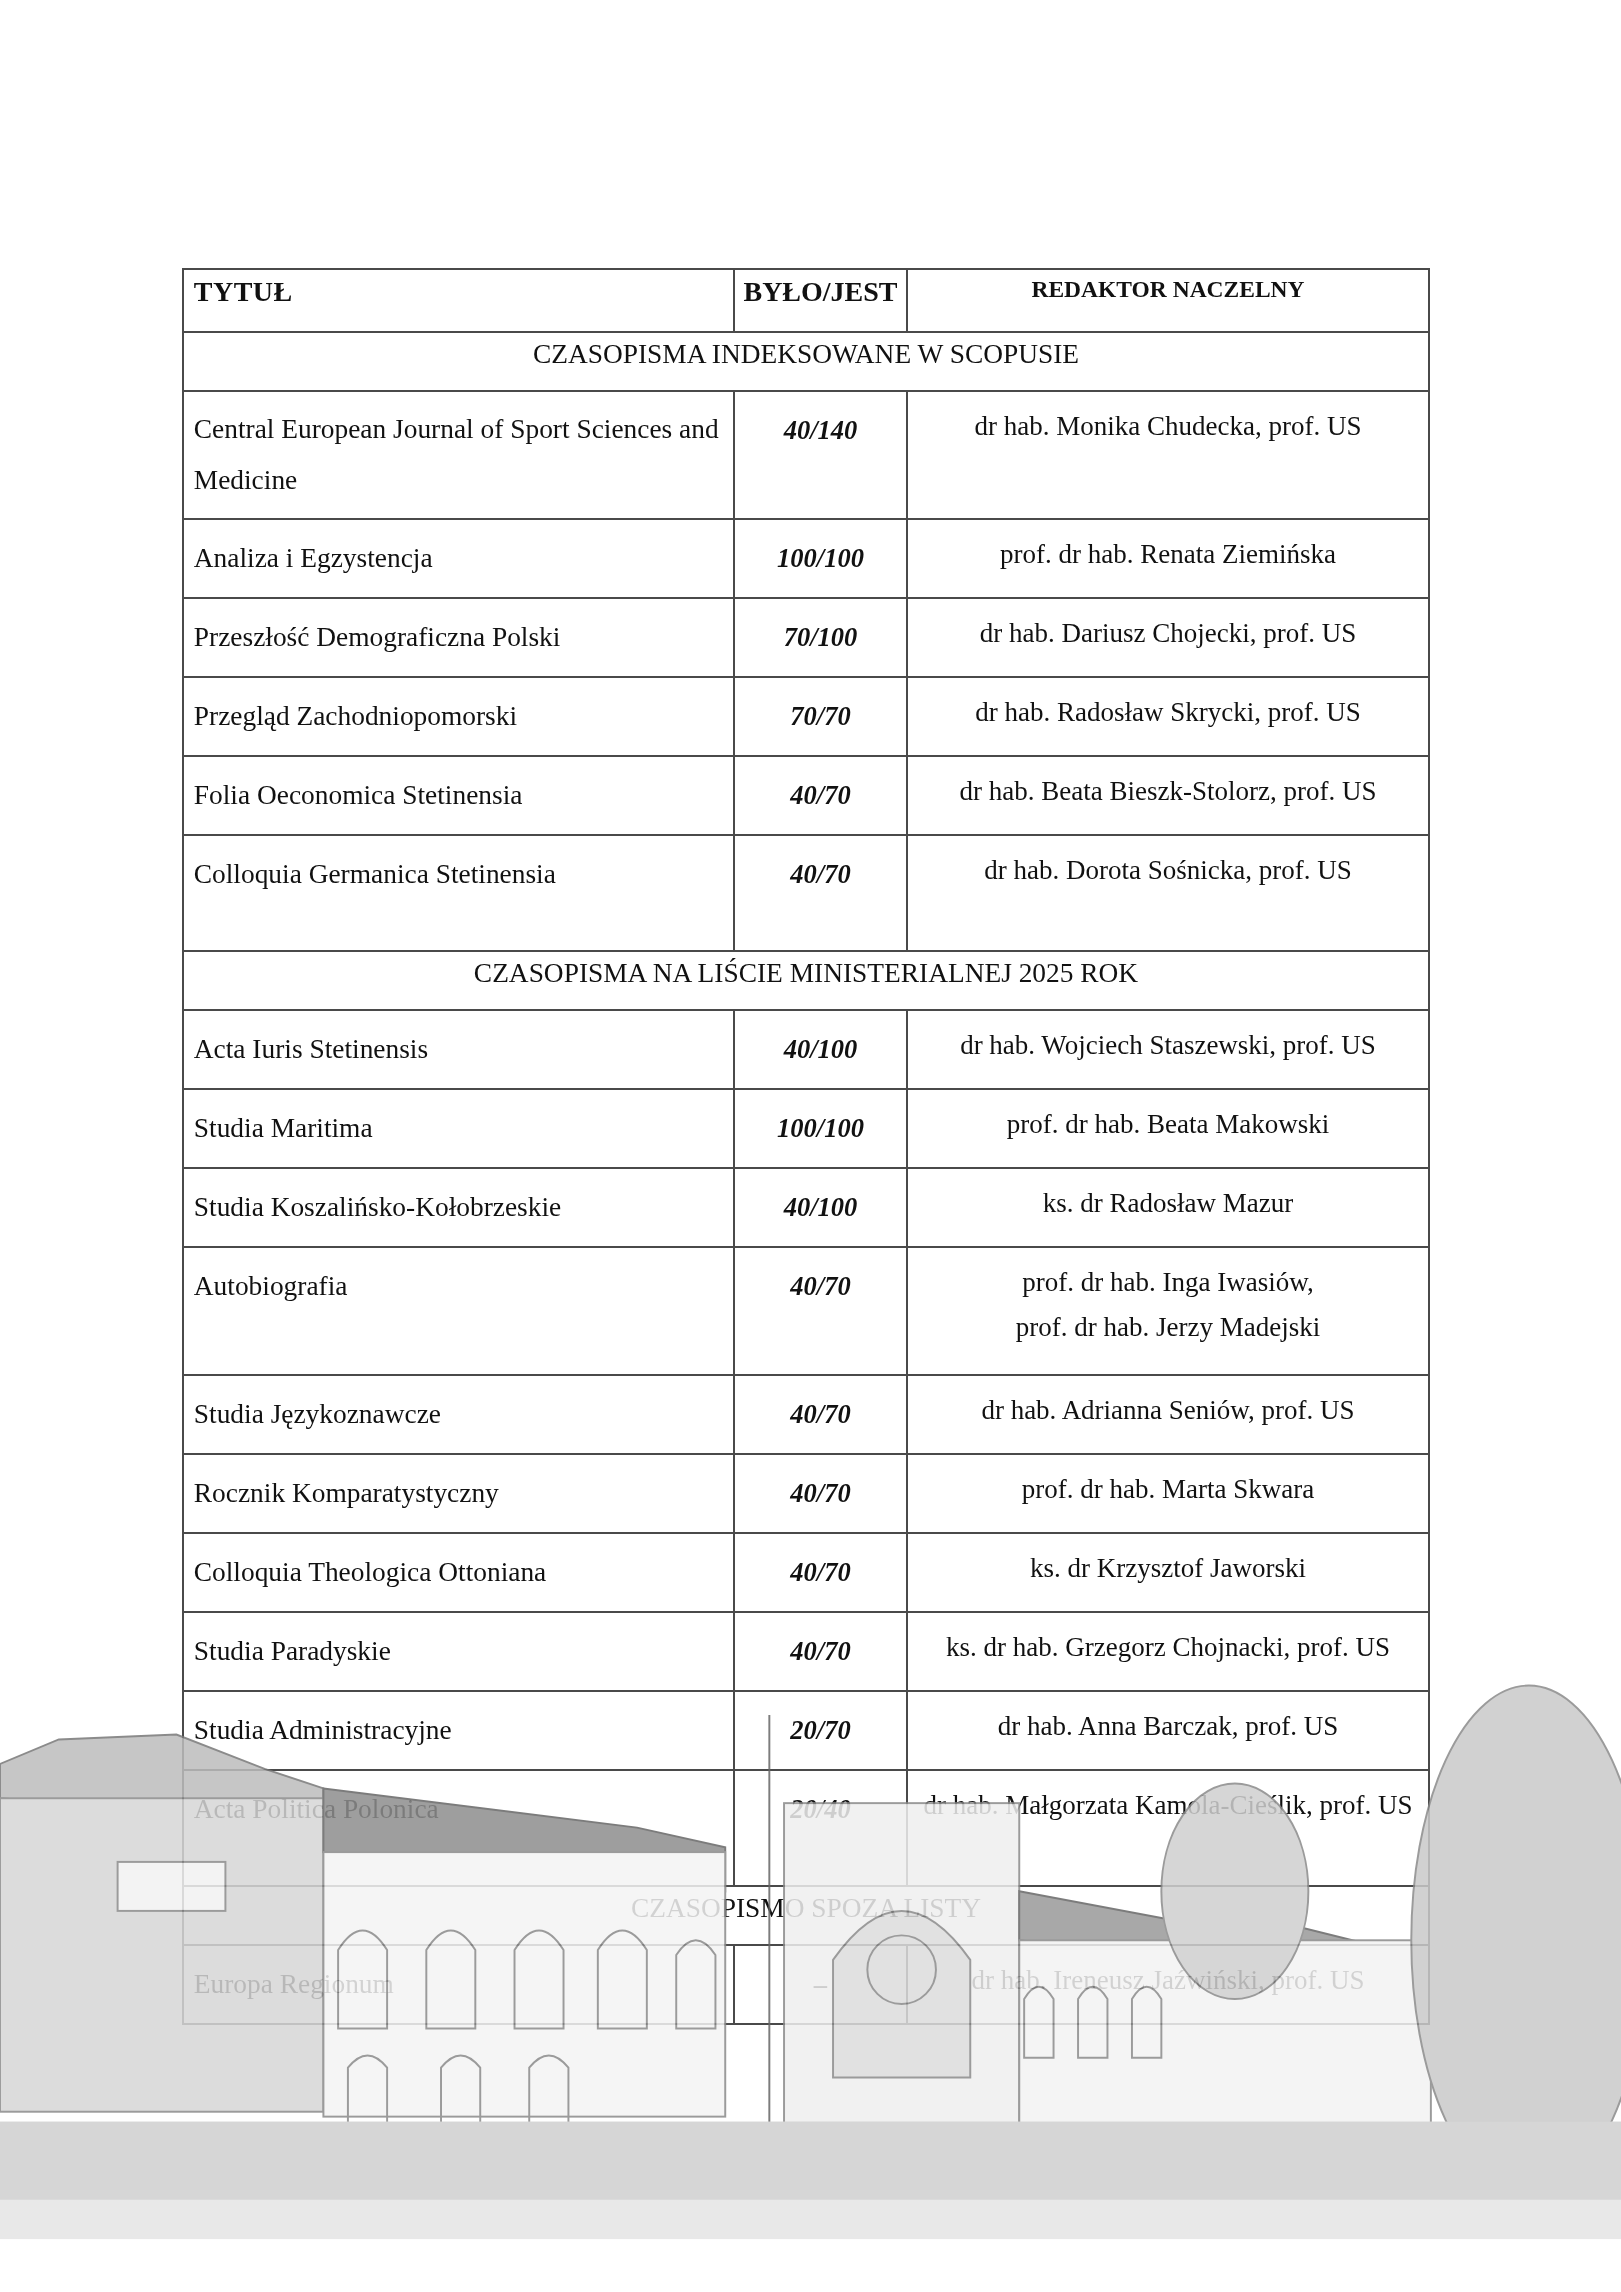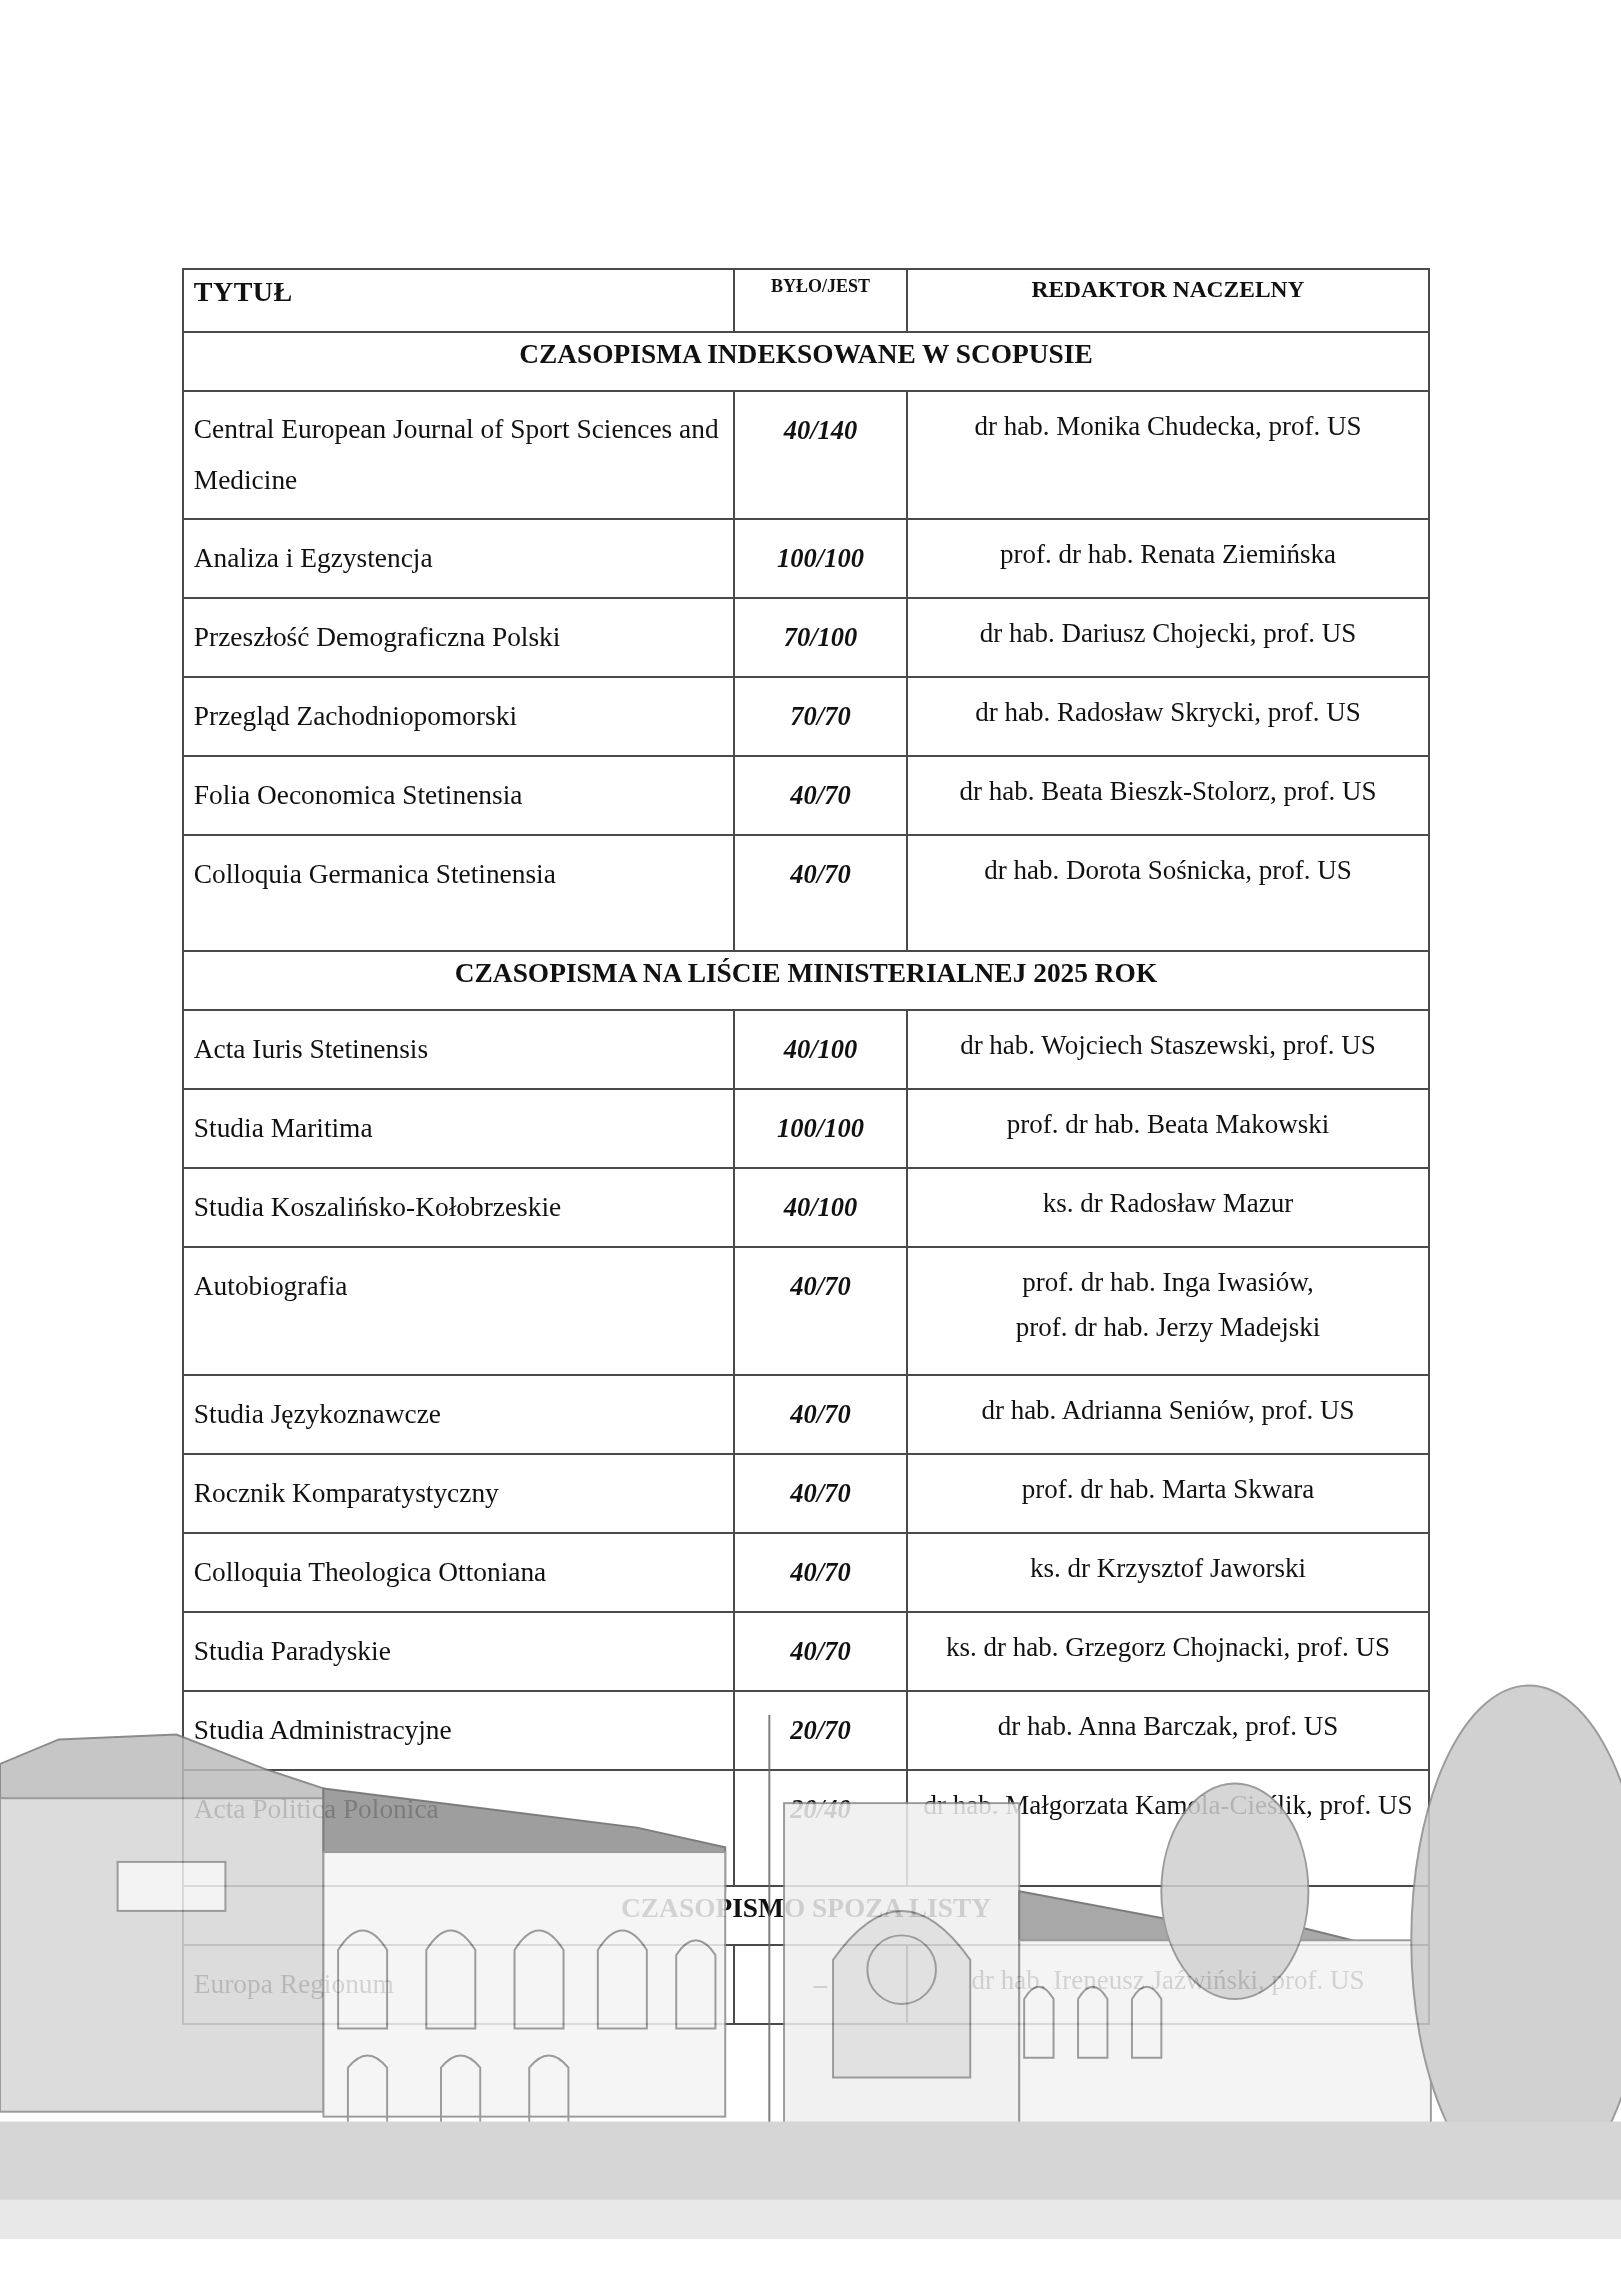--- a/index.html
+++ b/index.html
@@ -4,23 +4,23 @@
 <style>
   html, body { margin: 0; padding: 0; background: #ffffff; }
   body { width: 1621px; height: 2293px; position: relative; overflow: hidden;
          font-family: "Liberation Serif", "DejaVu Serif", serif; color: #111; }
   .table-wrap { position: absolute; left: 182px; top: 268px; width: 1247px; }
   table { border-collapse: collapse; width: 1247px; table-layout: fixed; }
   td, th { border: 2px solid #4a4a4a; vertical-align: top; padding: 12px; }
   col.c1 { width: 551px; } col.c2 { width: 173px; } col.c3 { width: 522px; }
   .hdr th { height: 55px; font-weight: bold; }
   .hdr .t1 { text-align: left; font-size: 28px; padding: 5.9px 0 0 9.8px; letter-spacing: 0.5px; margin-left: 32px; }
-  .hdr .t2 { text-align: center; font-size: 18px; padding: 5.9px 0 0 0; }
+  .hdr .t2 { text-align: center; font-size: 28px; padding: 5.9px 0 0 0; }
   .hdr .t3 { text-align: center; font-size: 23.5px; padding: 5.9px 0 0 0; }
-  .sec td { text-align: center; font-weight: bold; font-size: 27.4px; height: 51px; padding: 5.9px 0 0 0; }
+  .sec td { text-align: center; font-weight: normal; font-size: 27.4px; height: 51px; padding: 5.9px 0 0 0; }
   .row td { height: 49px; line-height: 53px; }
   .row .title { font-size: 27.4px; padding-left: 9.8px; }
   .row .pts { text-align: center; font-weight: bold; font-size: 26.5px; font-style: italic; }
   .row .ed { text-align: center; font-size: 27px; line-height: 45px; }
   .row.tall td { height: 102px; }
   .row.extra td { height: 90px; }
   .row.two td.ed { line-height: 45px; }
   .ed span { display: block; }
   .illustration { position: absolute; left: 0; top: 1568px; width: 1621px; height: 724px; }
 </style>

